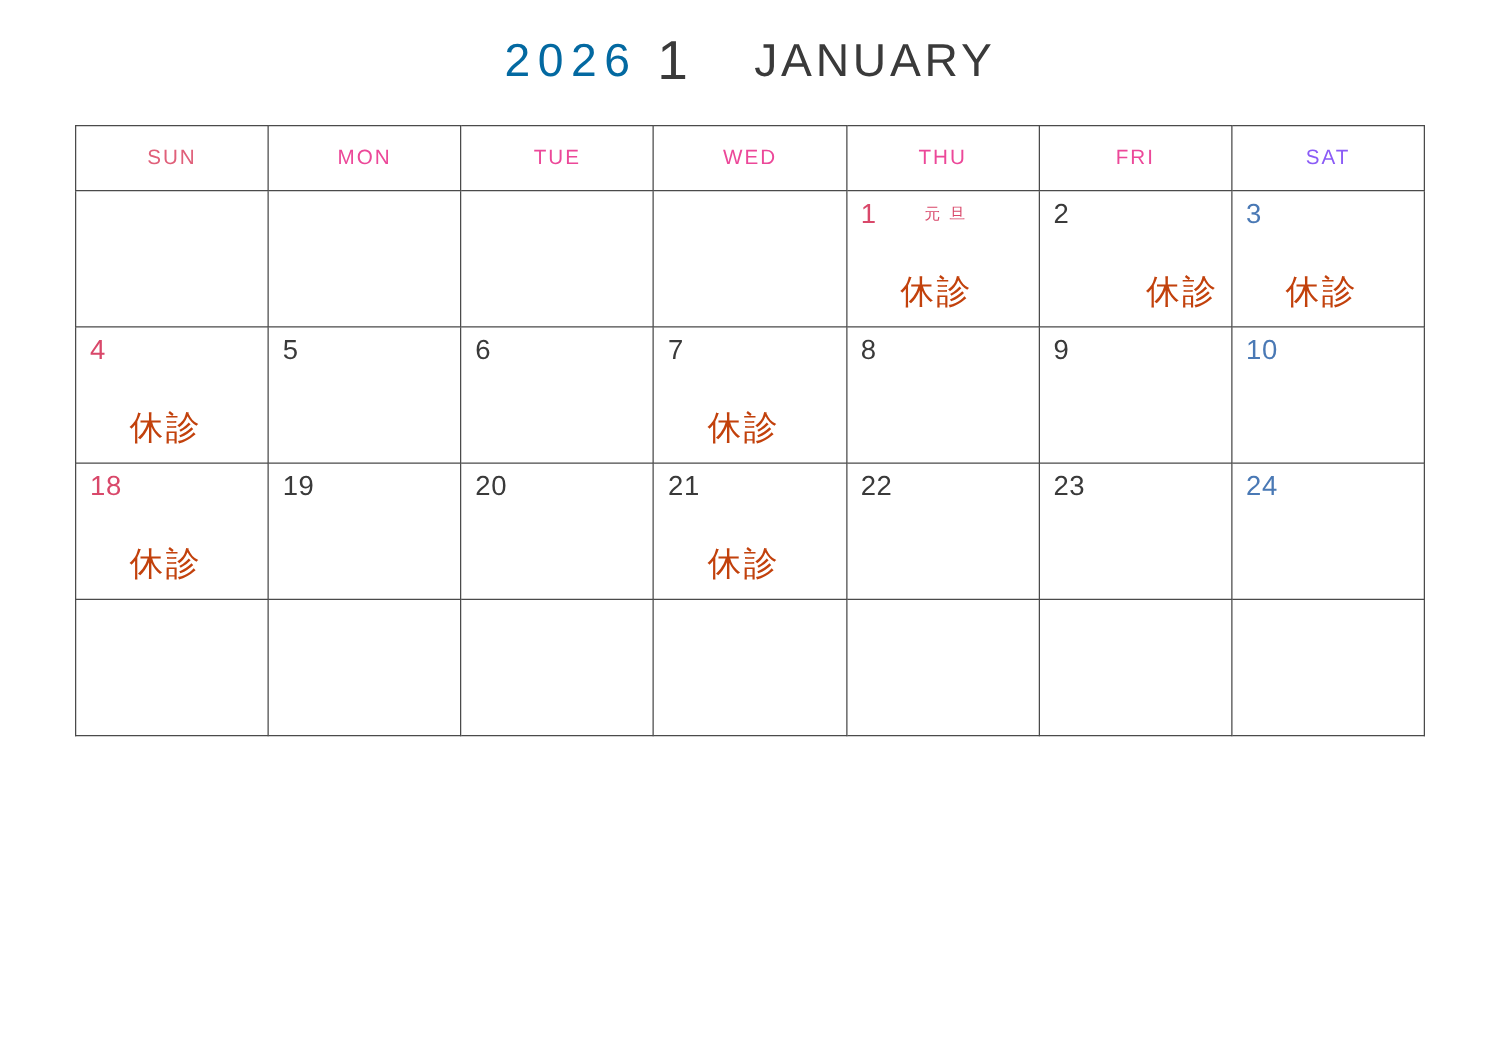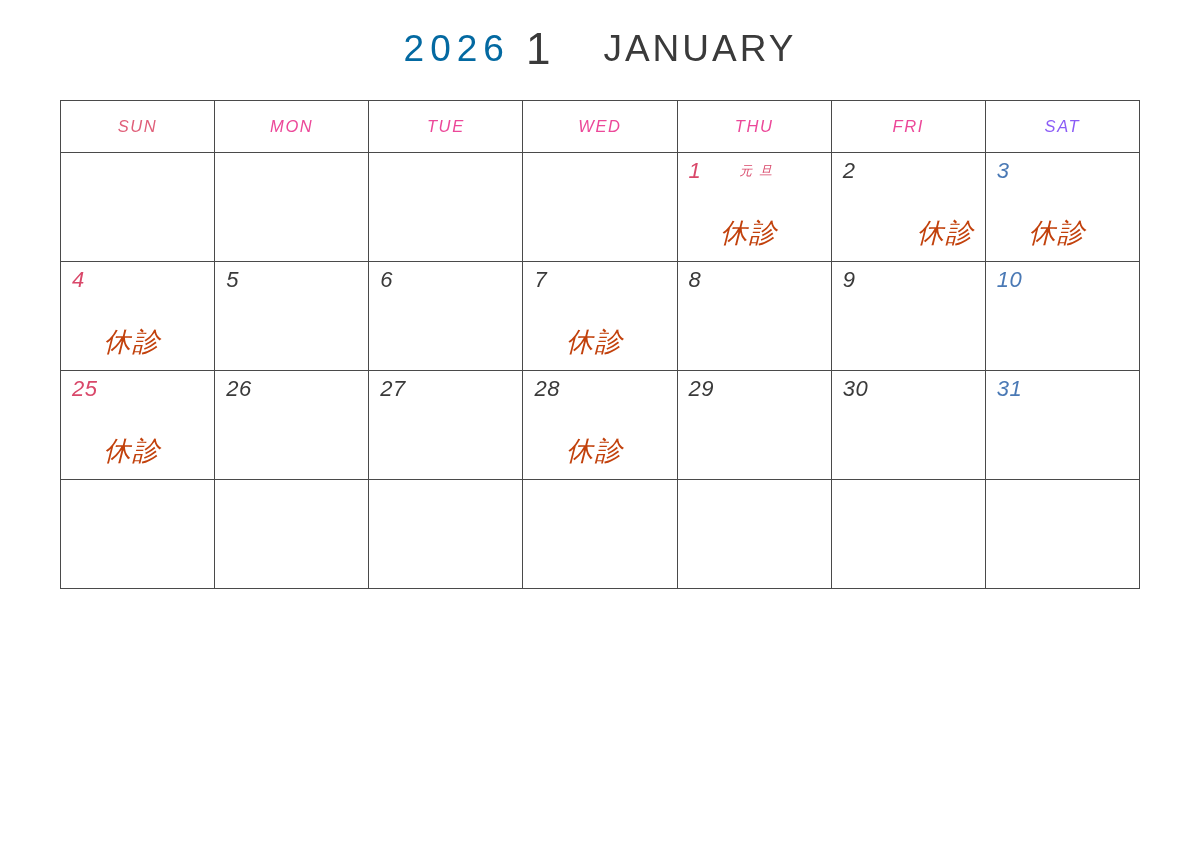--- a/index.html
+++ b/index.html
@@ -62,21 +62,20 @@
     left: 60px;
     top: 100px;
     width: 1080px;
     border-collapse: collapse;
     table-layout: fixed;
   }
   .cal th, .cal td {
     border: 1px solid #4a4a4a;
     padding: 0;
     vertical-align: top;
-    font-style: italic;
   }
   .cal th {
     height: 51px;
     font-weight: 400;
     font-size: 16.5px;
     letter-spacing: 1.6px;
     color: #ec4899;
     text-align: center;
     vertical-align: middle;
   }
@@ -190,41 +189,41 @@
           </td>
           <td>
             <div class="daynum">9</div>
           </td>
           <td>
             <div class="daynum sat">10</div>
           </td>
         </tr>
         <tr>
           <td>
-            <div class="daynum sun">25</div>
-            <div class="closed">休診</div>
-          </td>
-          <td>
-            <div class="daynum">26</div>
-          </td>
-          <td>
-            <div class="daynum">27</div>
-          </td>
-          <td>
-            <div class="daynum">28</div>
-            <div class="closed">休診</div>
-          </td>
-          <td>
-            <div class="daynum">29</div>
-          </td>
-          <td>
-            <div class="daynum">30</div>
-          </td>
-          <td>
-            <div class="daynum sat">31</div>
+            <div class="daynum sun">18</div>
+            <div class="closed">休診</div>
+          </td>
+          <td>
+            <div class="daynum">19</div>
+          </td>
+          <td>
+            <div class="daynum">20</div>
+          </td>
+          <td>
+            <div class="daynum">21</div>
+            <div class="closed">休診</div>
+          </td>
+          <td>
+            <div class="daynum">22</div>
+          </td>
+          <td>
+            <div class="daynum">23</div>
+          </td>
+          <td>
+            <div class="daynum sat">24</div>
           </td>
         </tr>
         <tr>
           <td class="cell-empty"></td>
           <td class="cell-empty"></td>
           <td class="cell-empty"></td>
           <td class="cell-empty"></td>
           <td class="cell-empty"></td>
           <td class="cell-empty"></td>
           <td class="cell-empty"></td>

